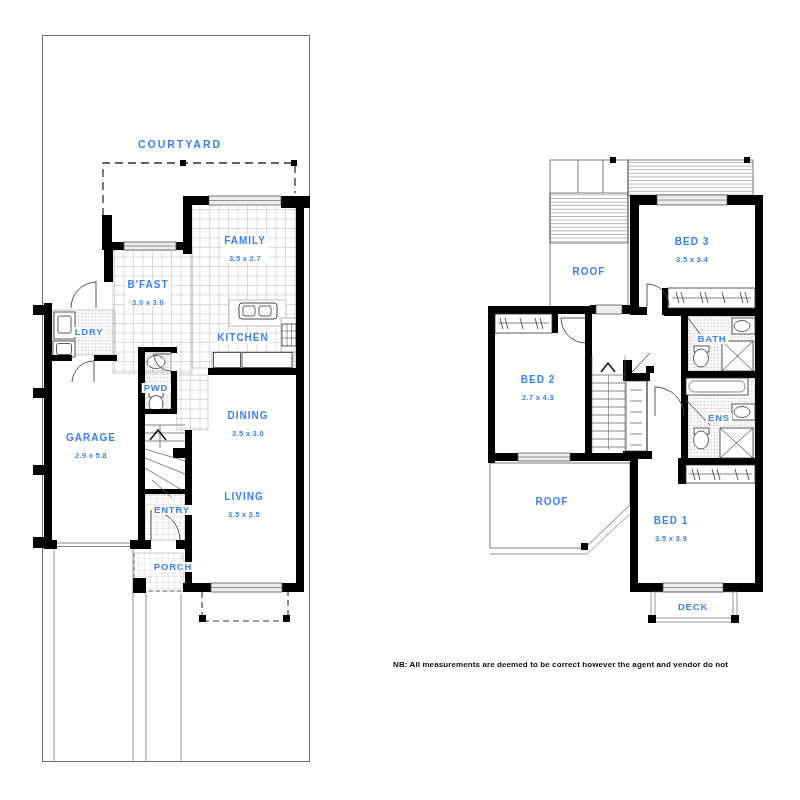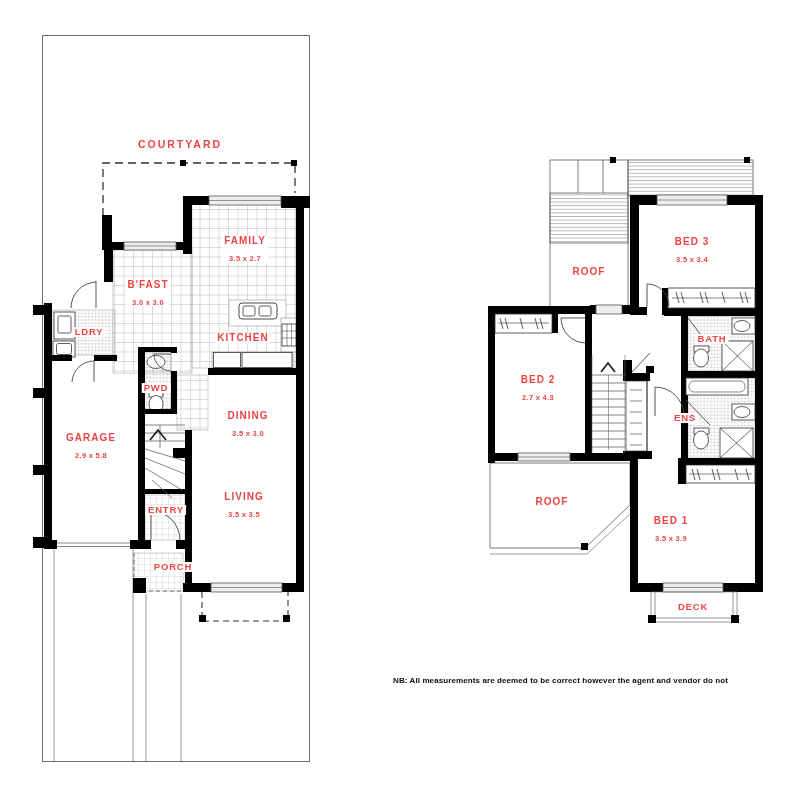--- a/index.html
+++ b/index.html
@@ -1,31 +1,31 @@
 <!DOCTYPE html>
 <html><head>
 <meta charset="utf-8">
 <style>
   html,body{margin:0;padding:0;background:#fff;}
   body{width:800px;height:800px;position:relative;overflow:hidden;
        font-family:"Liberation Sans",sans-serif;}
   #stage{position:absolute;left:0;top:0;width:800px;height:800px;}
   svg{position:absolute;left:0;top:0;}
   .lbl{position:absolute;transform:translate(-50%,-50%);display:flex;flex-direction:column;
-       align-items:center;text-align:left;color:#ef4444;font-weight:bold;white-space:nowrap;
+       align-items:center;text-align:left;color:#3b82f6;font-weight:bold;white-space:nowrap;
        line-height:1.05;z-index:5;}
   .lbl .nm{font-size:10px;letter-spacing:1px;}
   .lbl .dm{font-size:7.5px;letter-spacing:0.3px;margin-top:8px;}
   .lbl .dm:empty{display:none;}
   .lbl.bg{background:#fff;padding:0 2px;}
   .lbl.small .nm{font-size:9.5px;letter-spacing:0.8px;}
   .lbl.court .nm{font-size:10.5px;letter-spacing:2px;}
   #disclaimer{position:absolute;left:393px;top:660px;width:390px;color:#0d0d0d;
        font-size:8px;font-weight:bold;line-height:10.5px;letter-spacing:0.1px;z-index:5;}
-  #disclaimer div{white-space:nowrap;margin-top:16px;}
+  #disclaimer div{white-space:nowrap;}
 </style>
 </head>
 <body>
 
 <div id="stage">
 
 <svg width="800" height="800" viewBox="0 0 800 800">
   <defs>
     <pattern id="tile" width="9.5" height="9.5" patternUnits="userSpaceOnUse">
       <path d="M9.5 0H0V9.5" fill="none" stroke="#8d8d8d" stroke-width="0.6"></path>
@@ -309,21 +309,21 @@
 
 </div>
 <div class="lbl" style="left:248px;top:424px">
   <span class="nm">DINING</span>
   <span class="dm">3.5 x 3.0</span>
 </div>
 <div class="lbl" style="left:91px;top:446px">
   <span class="nm">GARAGE</span>
   <span class="dm">2.9 x 5.8</span>
 </div>
-<div class="lbl bg small" style="left:166px;top:510px">
+<div class="lbl bg small" style="left:172px;top:510px">
   <span class="nm">ENTRY</span>
 
 </div>
 <div class="lbl" style="left:244px;top:505px">
   <span class="nm">LIVING</span>
   <span class="dm">3.5 x 3.5</span>
 </div>
 <div class="lbl bg small" style="left:173px;top:567px">
   <span class="nm">PORCH</span>
 
@@ -338,21 +338,21 @@
   <span class="dm">3.5 x 3.4</span>
 </div>
 <div class="lbl bg small" style="left:712px;top:339px">
   <span class="nm">BATH</span>
 
 </div>
 <div class="lbl" style="left:538px;top:388px">
   <span class="nm">BED 2</span>
   <span class="dm">2.7 x 4.3</span>
 </div>
-<div class="lbl bg small" style="left:685px;top:418px">
+<div class="lbl bg small" style="left:719px;top:418px">
   <span class="nm">ENS</span>
 
 </div>
 <div class="lbl" style="left:552px;top:502px">
   <span class="nm">ROOF</span>
 
 </div>
 <div class="lbl" style="left:671px;top:529px">
   <span class="nm">BED 1</span>
   <span class="dm">3.5 x 3.9</span>

